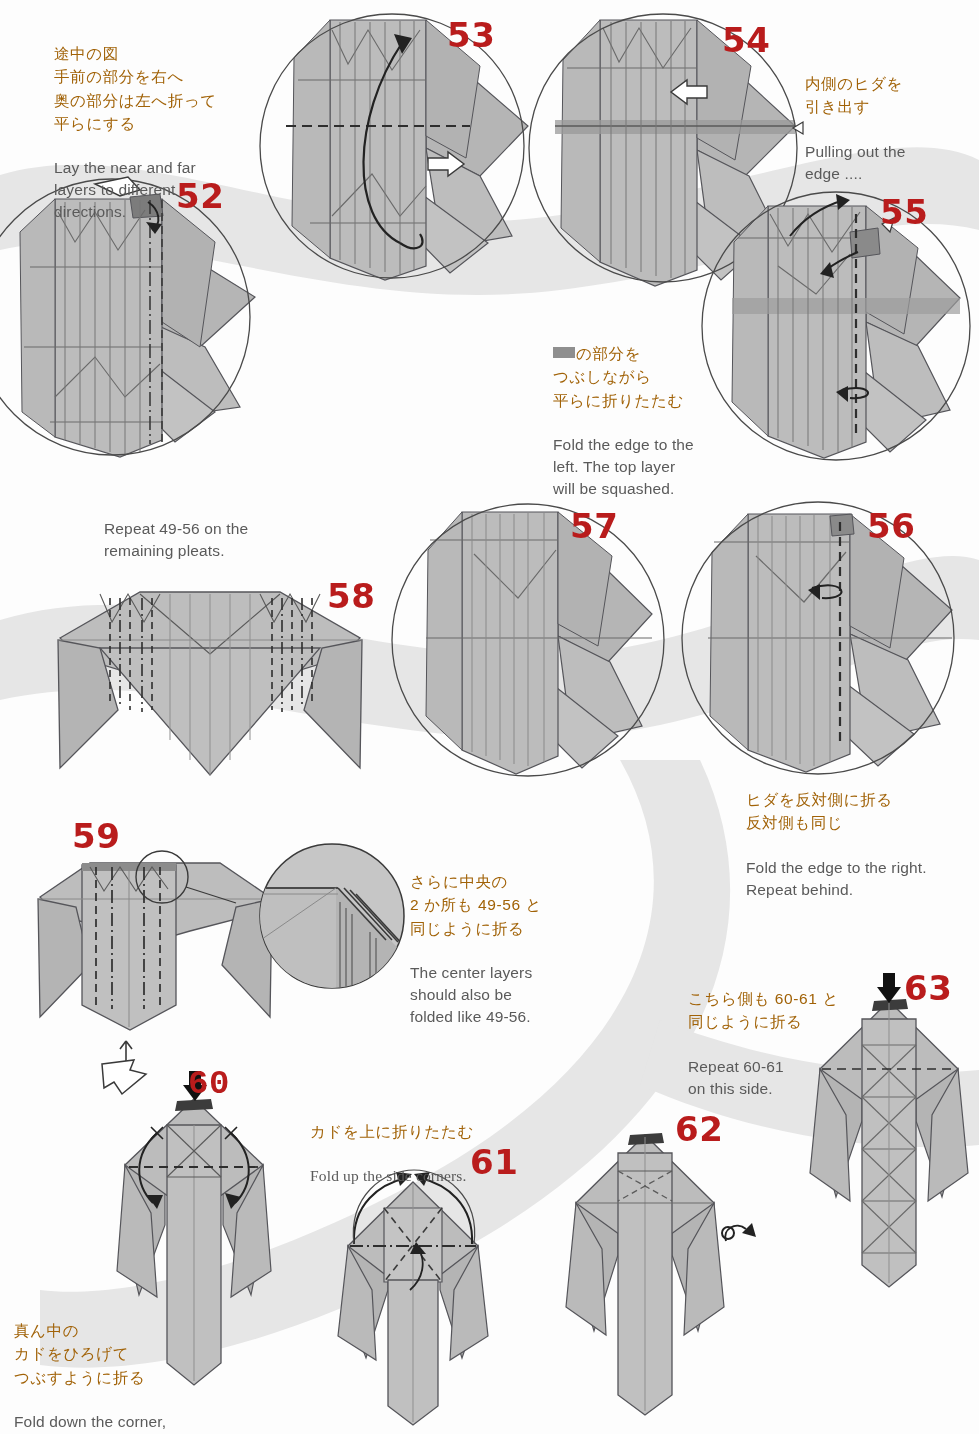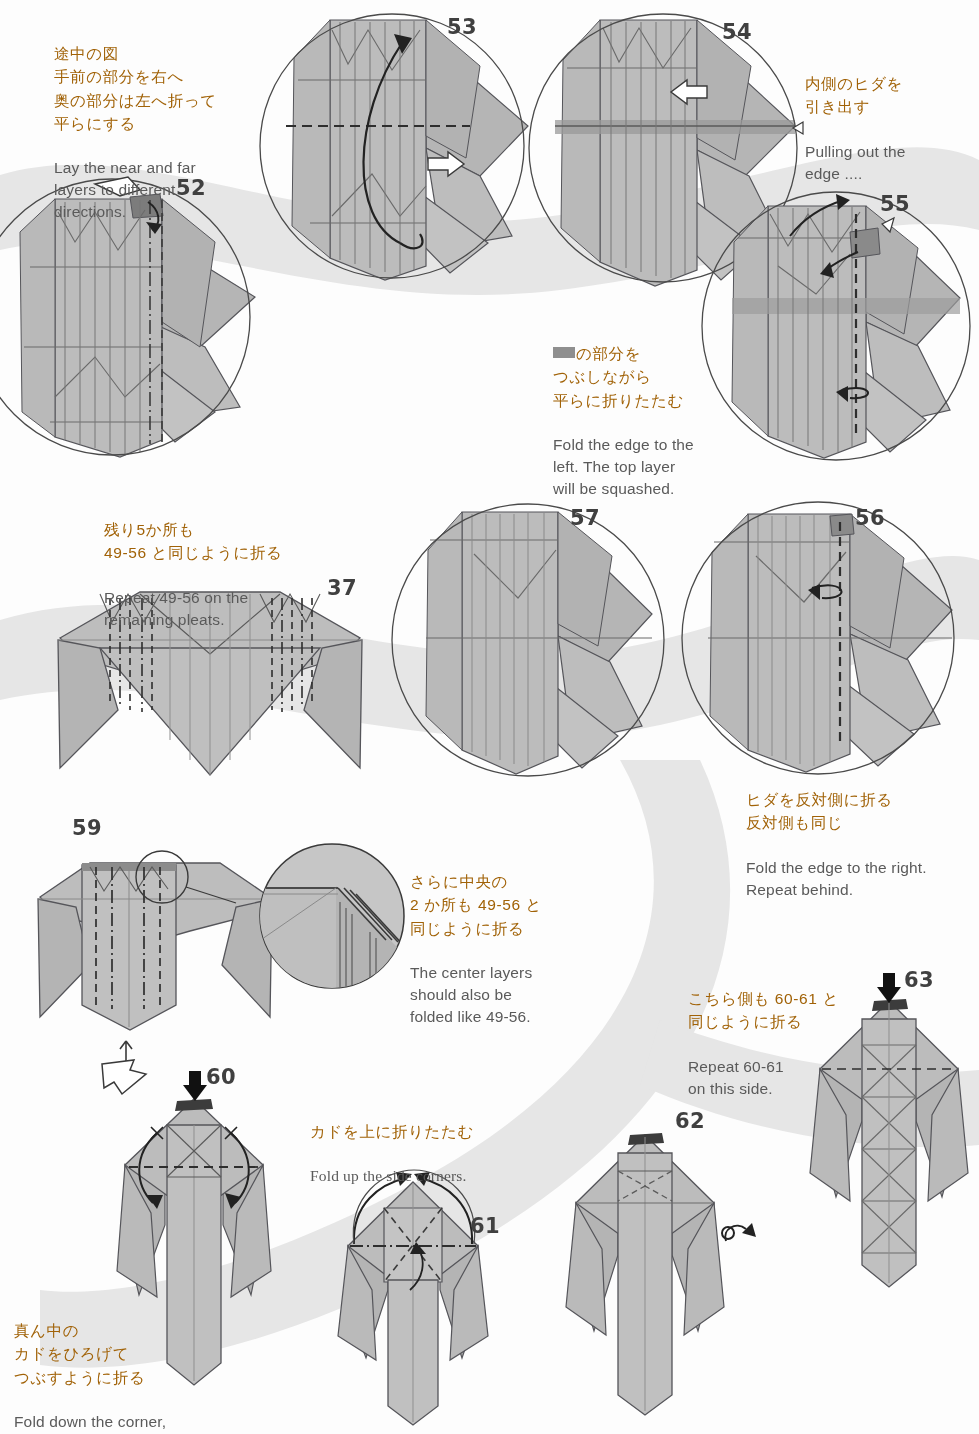--- a/index.html
+++ b/index.html
@@ -45,22 +45,22 @@
     width: 22px;
     height: 11px;
     background: #8f8f8f;
     vertical-align: 1px;
     margin-right: 1px;
   }
   
   .stepnum {
     position: absolute;
     font-weight: bold;
-    font-size: 21px;
-    color: #404040;
+    font-size: 34px;
+    color: #b91c1c;
     letter-spacing: 0.5px;
     font-family: "DejaVu Sans", sans-serif;
   }
   
   .fig {
     position: absolute;
     overflow: visible;
   }
   .bgsweep {
     position: absolute;
@@ -255,21 +255,21 @@
         <line x1="102" y1="18" x2="102" y2="132" stroke-dasharray="12,4,2,4"></line>
         <line x1="112" y1="18" x2="112" y2="130" stroke-dasharray="7,5"></line>
         <line x1="232" y1="18" x2="232" y2="130" stroke-dasharray="7,5"></line>
         <line x1="242" y1="18" x2="242" y2="132" stroke-dasharray="12,4,2,4"></line>
         <line x1="252" y1="18" x2="252" y2="130" stroke-dasharray="7,5"></line>
         <line x1="262" y1="18" x2="262" y2="128" stroke-dasharray="12,4,2,4"></line>
         <line x1="272" y1="18" x2="272" y2="126" stroke-dasharray="7,5"></line>
       </g>
     </g>
   </svg>
-  <div class="stepnum" style="left:327px; top:576px;">37</div>
+  <div class="stepnum" style="left:327px; top:576px;">58</div>
 
   <svg class="fig" style="left:440px; top:498px; width:240px; height:290px;" viewBox="0 0 240 290">
     <g>
       <path d="M118,24 L212,116 L168,164 L118,138 Z" fill="#b5b5b5" stroke="#55555a" stroke-width="1.2"></path>
       <path d="M118,138 L170,164 L202,228 L132,244 Z" fill="#bdbdbd" stroke="#55555a" stroke-width="1.2"></path>
       <path d="M112,186 L178,238 L142,270 L106,234 Z" fill="#c2c2c2" stroke="#55555a" stroke-width="1.2"></path>
       <path d="M22,14 L118,14 L118,258 L76,276 L22,252 Z" fill="#bcbcbc" stroke="#55555a" stroke-width="1.2"></path>
       <path d="M-12,52 L22,14 L22,252 L-14,218 Z" fill="#b9b9b9" stroke="#55555a" stroke-width="1"></path>
       <path d="M118,14 L172,58 L158,148 L118,126 Z" fill="#b2b2b2" stroke="#55555a" stroke-width="1"></path>
       <polyline points="-10,42 118,42" fill="none" stroke="#6a6a6a" stroke-width="1.2"></polyline>
@@ -308,21 +308,21 @@
         <line x1="130" y1="17" x2="130" y2="264"></line>
       </g>
       <path d="M130,18 L152,16 L154,36 L132,38 Z" fill="#8a8a8a" stroke="#55555a" stroke-width="1"></path>
       <line x1="140" y1="24" x2="140" y2="246" stroke="#2e2e2e" stroke-width="2.2" stroke-dasharray="9,6"></line>
       <circle cx="118" cy="140" r="136" fill="none" stroke="#4a4a4a" stroke-width="1.3"></circle>
 
       <path d="M112,90 C146,80 152,102 122,100" fill="none" stroke="#222" stroke-width="2"></path>
       <path d="M108,92 L120,86 L120,102 Z" fill="#222"></path>
     </g>
   </svg>
-  <div class="stepnum" style="left:855px; top:506px;">56</div>
+  <div class="stepnum" style="left:855px; top:506px;padding-left:12px;">56</div>
 
   <svg class="fig" style="left:30px; top:845px; width:260px; height:220px;" viewBox="0 0 260 220">
     <g>
       <path d="M10,52 L60,18 L190,18 L240,52 L222,70 L160,86 L125,96 L88,86 L26,70 Z" fill="#bdbdbd" stroke="#55555a" stroke-width="1.3"></path>
       <path d="M8,54 L46,62 L60,120 L10,172 Z" fill="#b4b4b4" stroke="#55555a" stroke-width="1.3"></path>
       <path d="M242,54 L206,62 L192,120 L240,172 Z" fill="#b4b4b4" stroke="#55555a" stroke-width="1.3"></path>
 
       <path d="M52,20 L146,20 L146,160 L100,185 L52,160 Z" fill="#c0c0c0" stroke="#55555a" stroke-width="1.3"></path>
       <path d="M52,18 L146,18 L146,26 L52,26 Z" fill="#8c8c8c"></path>
       <polyline points="60,22 74,46 90,22 106,46 122,22 138,44" fill="none" stroke="#5a5a5a" stroke-width="1.1"></polyline>
@@ -398,21 +398,21 @@
       <path d="M62,124 L52,110 L68,110 Z" fill="#222"></path>
       <path d="M136,48 C160,70 158,100 140,118" fill="none" stroke="#222" stroke-width="2"></path>
       <path d="M136,124 L130,108 L146,112 Z" fill="#222"></path>
 
       <path d="M56,42 L68,54 M68,42 L56,54" stroke="#222" stroke-width="1.6"></path>
       <path d="M130,42 L142,54 M142,42 L130,54" stroke="#222" stroke-width="1.6"></path>
 
       <path d="M94,-14 L106,-14 L106,0 L112,0 L100,16 L88,0 L94,0 Z" fill="#111"></path>
     </g>
   </svg>
-  <div class="stepnum" style="left:206px; top:1065px;">60</div>
+  <div class="stepnum" style="left:188px; top:1065px;font-family:Liberation Mono, monospace;">60</div>
 
   <svg class="fig" style="left:98px; top:1058px; width:58px; height:42px;" viewBox="0 0 58 42">
     <path d="M4,6 L36,2 L32,12 L48,16 L24,36 L16,24 L6,30 Z" fill="#ffffff" stroke="#3a3a3a" stroke-width="1.5"></path>
   </svg>
 
   <svg class="fig" style="left:318px; top:1160px; width:210px; height:275px;" viewBox="0 0 210 275">
     <g>
       <path d="M30,86 L70,56 L70,130 L48,198 L30,150 Z" fill="#b4b4b4" stroke="#55555a" stroke-width="1.2"></path>
       <path d="M160,86 L122,56 L122,130 L144,198 L160,150 Z" fill="#b4b4b4" stroke="#55555a" stroke-width="1.2"></path>
       <path d="M30,86 L54,130 L58,200 L20,176 Z" fill="#bababa" stroke="#55555a" stroke-width="1.2"></path>
@@ -434,21 +434,21 @@
       <path d="M94,14 L82,26 L78,12 Z" fill="#222"></path>
       <path d="M154,84 C156,44 128,24 102,18" fill="none" stroke="#222" stroke-width="2"></path>
       <path d="M96,14 L112,12 L106,26 Z" fill="#222"></path>
 
       <path d="M92,130 C106,118 108,100 100,88" fill="none" stroke="#222" stroke-width="1.8"></path>
       <path d="M98,82 L108,94 L92,94 Z" fill="#222"></path>
 
       <path d="M36,84 C30,36 66,10 96,10 C126,10 162,36 156,84" fill="none" stroke="#4a4a4a" stroke-width="1.2"></path>
     </g>
   </svg>
-  <div class="stepnum" style="left:470px; top:1214px;">61</div>
+  <div class="stepnum" style="left:470px; top:1142px;">61</div>
 
   <svg class="fig" style="left:550px; top:1115px; width:220px; height:320px;" viewBox="0 0 220 320">
     <g>
       <path d="M26,88 L68,58 L68,140 L44,216 L26,156 Z" fill="#b4b4b4" stroke="#55555a" stroke-width="1.2"></path>
       <path d="M164,88 L122,58 L122,140 L148,216 L164,156 Z" fill="#b4b4b4" stroke="#55555a" stroke-width="1.2"></path>
       <path d="M26,88 L52,134 L56,220 L16,192 Z" fill="#bababa" stroke="#55555a" stroke-width="1.2"></path>
       <path d="M164,88 L138,134 L134,220 L174,192 Z" fill="#bababa" stroke="#55555a" stroke-width="1.2"></path>
       <path d="M95,20 L164,88 L95,138 L26,88 Z" fill="#bcbcbc" stroke="#55555a" stroke-width="1.3"></path>
       <path d="M80,20 L112,18 L114,28 L78,30 Z" fill="#3c3c3c"></path>
       <path d="M68,38 L122,38 L122,280 L95,300 L68,280 Z" fill="#c0c0c0" stroke="#55555a" stroke-width="1.3"></path>
@@ -523,22 +523,20 @@
   <div class="caption" style="left:553px; top:320px; width:210px;">
     <span class="jp"><span class="swatch"></span><span>の部分を
 つぶしながら
 平らに折りたたむ</span></span>
     <span class="en">Fold the edge to the
 left. The top layer
 will be squashed.</span>
   </div>
 
   <div class="caption" style="left:104px; top:496px; width:260px;">
-    <span class="jp">残り5か所も
-49-56 と同じように折る</span>
     <span class="en">Repeat 49-56 on the
 remaining pleats.</span>
   </div>
 
   <div class="caption" style="left:746px; top:766px; width:240px;">
     <span class="jp">ヒダを反対側に折る
 反対側も同じ</span>
     <span class="en">Fold the edge to the right.
 Repeat behind.</span>
   </div>

